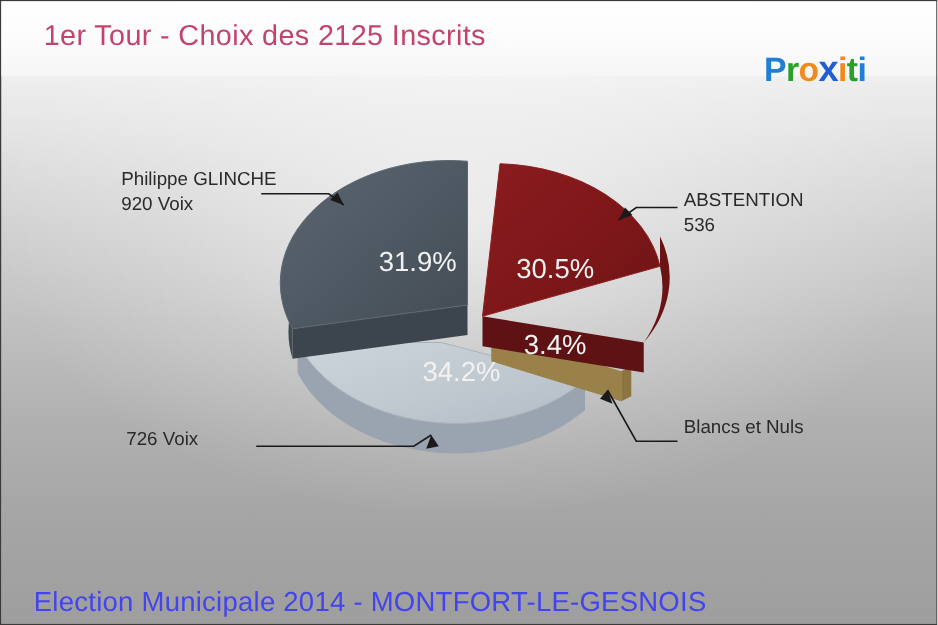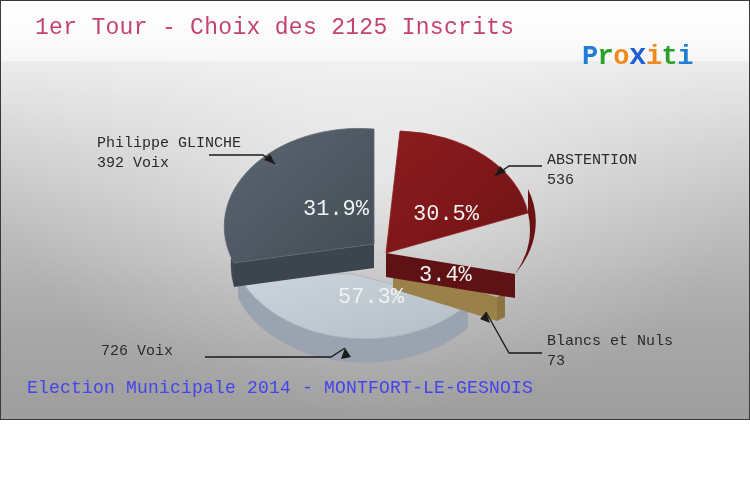--- a/index.html
+++ b/index.html
@@ -3,34 +3,34 @@
 <meta charset="utf-8">
 <style>
   html, body {
     margin: 0;
     padding: 0;
     background: #ffffff;
   }
   #page {
     position: relative;
     width: 750px;
-    height: 420px;
+    height: 500px;
     overflow: hidden;
     box-sizing: border-box;
     border: 1px solid #3a3a3a;
     background: linear-gradient(to bottom,
         #fbfbfb 0%,
         #f1f1f1 10%,
         #e3e3e3 22%,
         #d2d2d2 36%,
         #c0c0c0 52%,
         #b0b0b0 68%,
         #a6a6a6 82%,
         #9e9e9e 100%);
-    font-family: Liberation Mono, monospace;
+    font-family: Liberation Sans, sans-serif;
   }
   
   #page::before {
     content: "";
     position: absolute;
     left: 0; top: 0; right: 0; bottom: 0;
     background: radial-gradient(ellipse 520px 330px at 370px 175px,
         rgba(255,255,255,0.55) 0%,
         rgba(255,255,255,0.18) 45%,
         rgba(255,255,255,0) 72%);
@@ -74,22 +74,22 @@
   .lg-green  { color: #2aa02a; }
   .lg-orange { color: #f08a1c; }
   .lg-x      { color: #1f5fd4; font-size: 29px; }
   .lg-i-orange { color: #f08a1c; }
   .lg-i-blue   { color: #1f7fd4; }
 
   
   .caption {
     position: absolute;
     left: 26px;
-    bottom: 21px;
-    font-size: 18px;
+    bottom: 4px;
+    font-size: 22px;
     color: #4444ee;
     letter-spacing: 0.2px;
     white-space: nowrap;
     z-index: 4;
     margin-top: 24px;
   }
 
   
   #chart-svg {
     position: absolute;
@@ -242,36 +242,35 @@
       <polygon points="274,163 263,159 269,153"></polygon>
       <polygon points="344,347 340,358 350,356"></polygon>
       <polygon points="494,175 505,171 499,165"></polygon>
       <polygon points="485,311 489,322 479,318"></polygon>
     </g>
   </svg>
 
   <div class="pct-label" id="pct-plecis">31.9%</div>
   <div class="pct-label" id="pct-abst">30.5%</div>
   <div class="pct-label" id="pct-blancs">3.4%</div>
-  <div class="pct-label" id="pct-glinche">57.3%</div>
+  <div class="pct-label" id="pct-glinche">34.2%</div>
 
   <div class="callout" id="callout-plecis">
     <span class="l1">Philippe GLINCHE</span>
-    <span class="l2">392 Voix</span>
+    <span class="l2">920 Voix</span>
   </div>
 
   <div class="callout" id="callout-glinche">
     <span class="l2">726 Voix</span>
   </div>
 
   <div class="callout" id="callout-abst">
     <span class="l1">ABSTENTION</span>
     <span class="l2">536</span>
   </div>
 
   <div class="callout" id="callout-blancs">
     <span class="l1">Blancs et Nuls</span>
-    <span class="l2">73</span>
   </div>
 
   <div class="caption">Election Municipale 2014 - MONTFORT-LE-GESNOIS</div>
 
 </div>
 
 </body></html>

